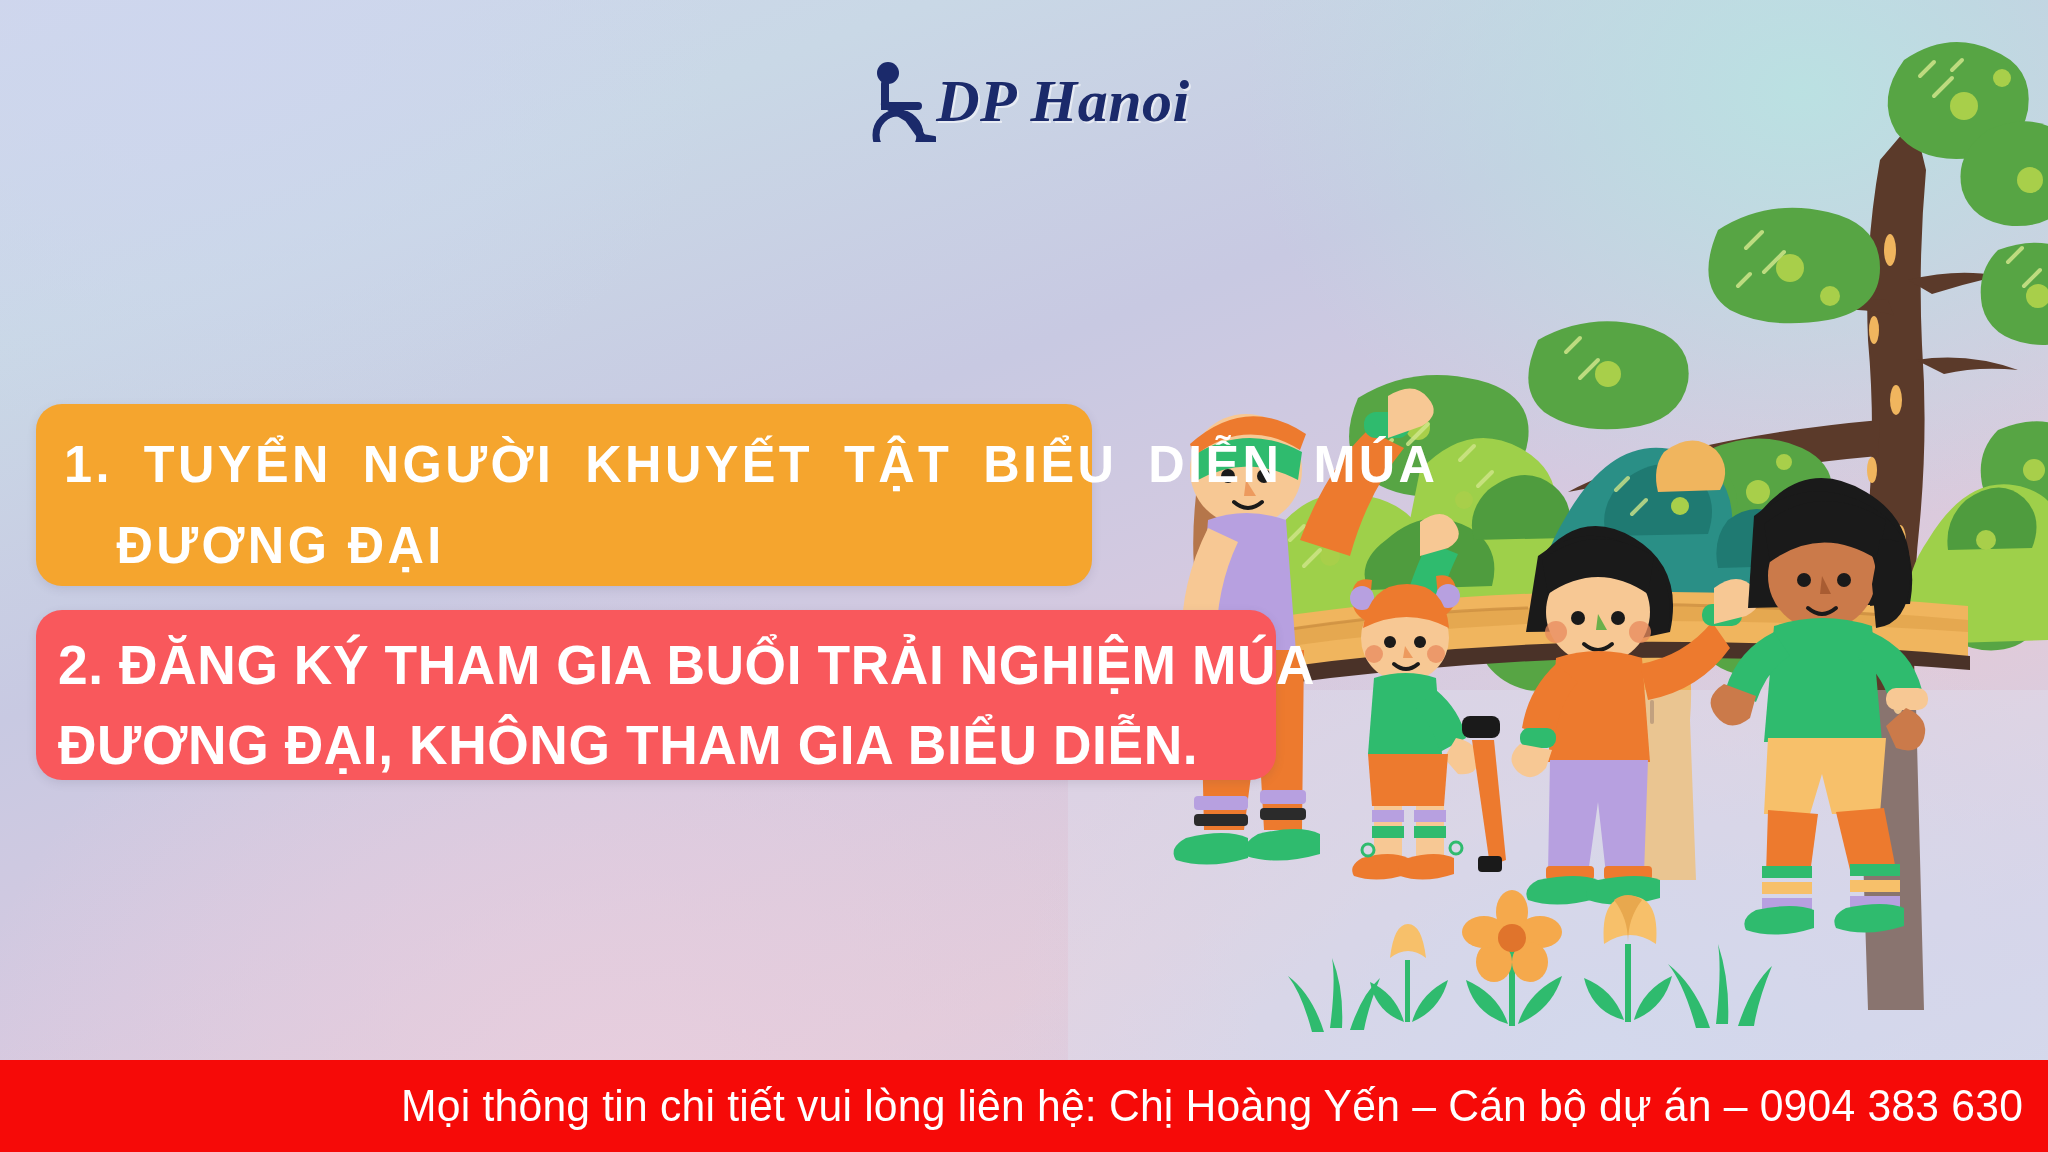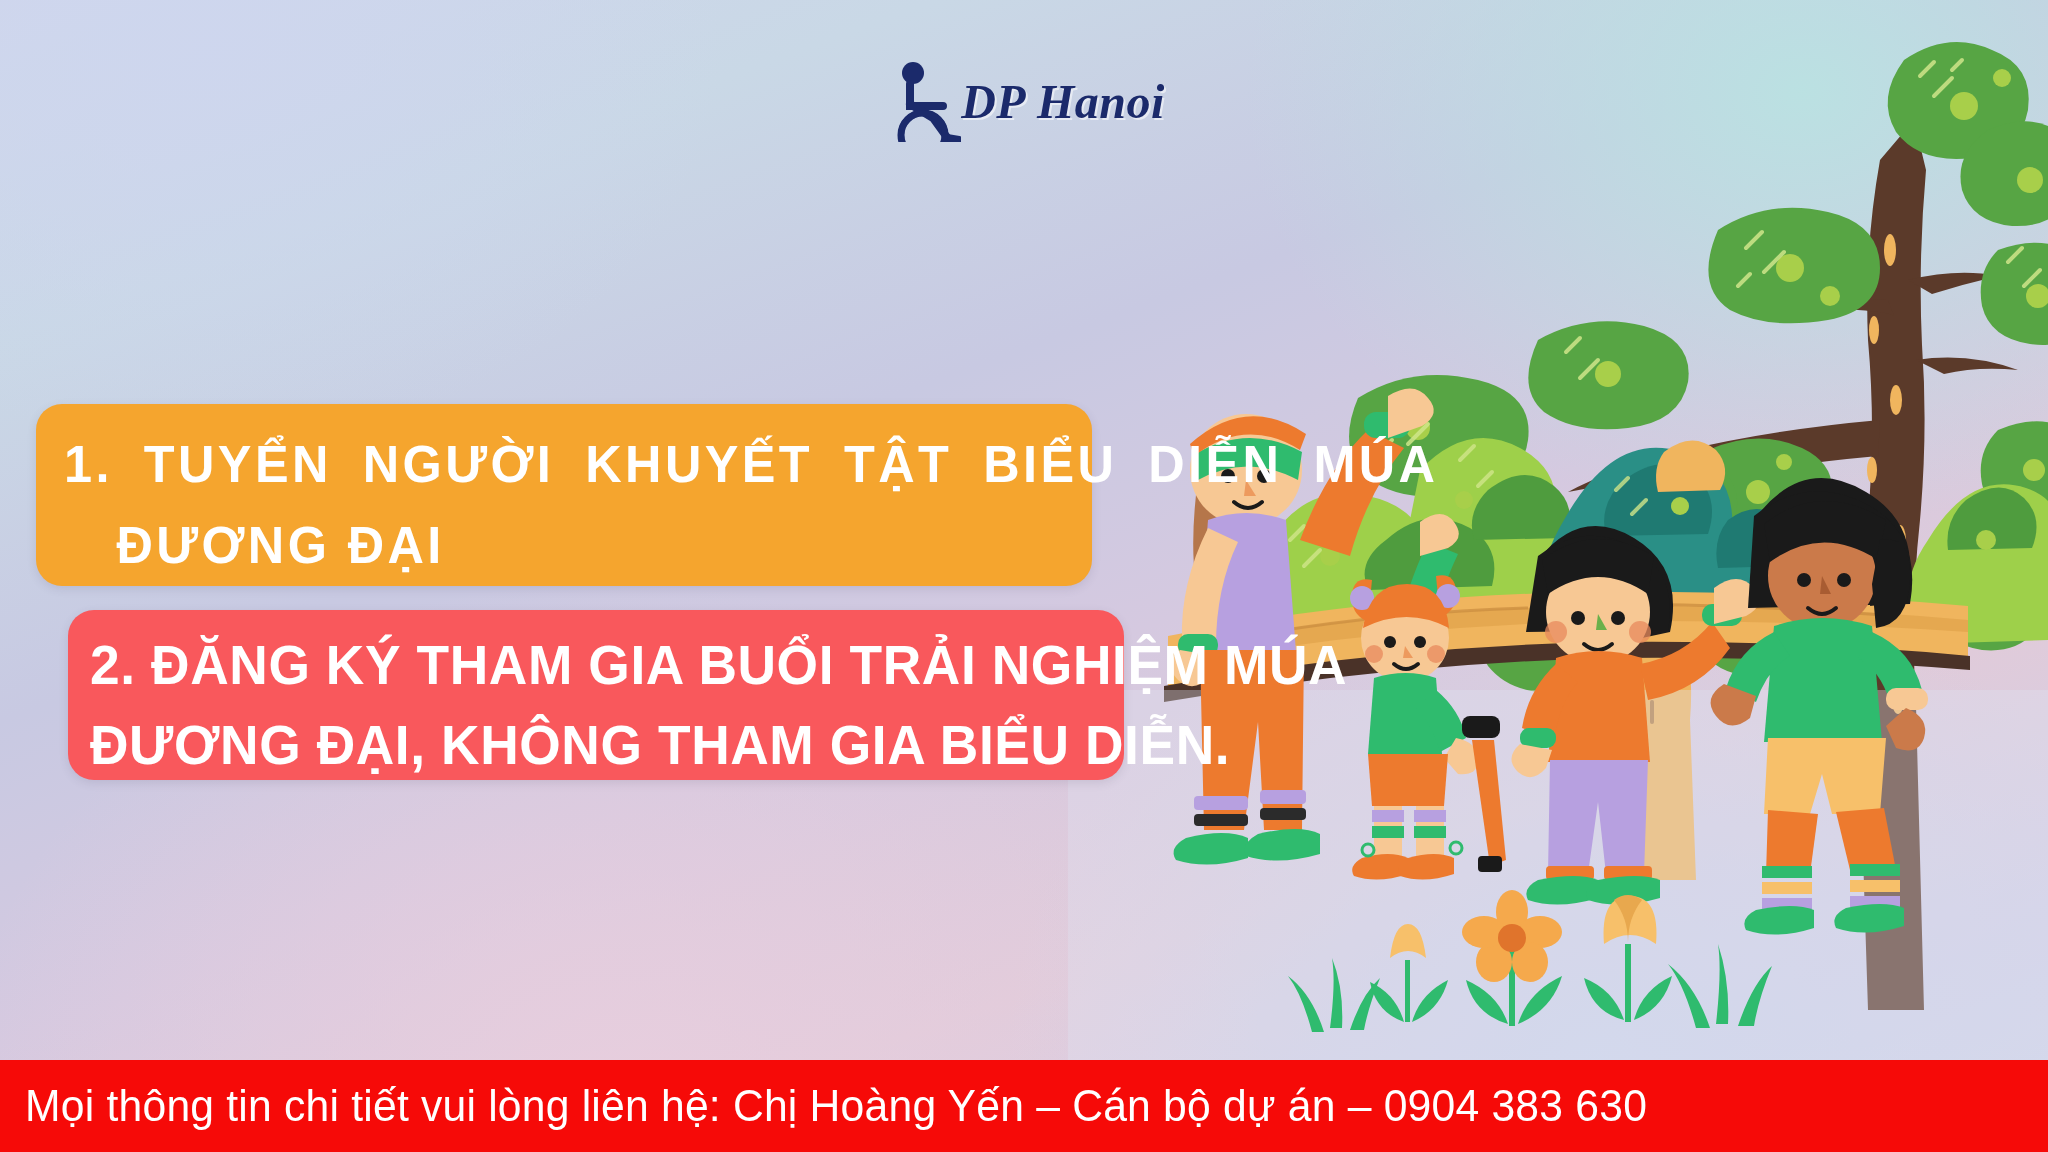--- a/index.html
+++ b/index.html
@@ -24,21 +24,21 @@
   
   #logo{
     position:absolute;left:0;right:0;top:58px;height:86px;
     display:flex;align-items:center;justify-content:center;gap:6px;
     z-index:5;
   }
   #logo .wc{display:block;}
   #logo .brand{
     font-family:"Liberation Serif",serif;
     font-style:italic;font-weight:bold;
-    font-size:48px;color:#1b2a6b;
+    font-size:60px;color:#1b2a6b;
     letter-spacing:.5px;
     text-shadow:2px 2px 0 rgba(255,255,255,.55);
     margin-left:-6px;
   }
 
   
   #title{
     position:absolute;top:176px;left:0;width:1180px;
     text-align:center;z-index:5;
   }
@@ -61,41 +61,40 @@
     box-sizing:border-box;
     box-shadow:0 3px 10px rgba(70,60,90,.13);
     z-index:4;
   }
   #box-orange{
     top:404px;width:1056px;height:182px;
     background:#f5a52e;
     padding:18px 26px 14px 28px;
   }
   #box-red{
-    top:610px;width:1056px;height:170px;
+    top:610px;width:1240px;height:170px;
     background:#f9585c;
     padding:14px 26px 12px 22px;
-    margin-left:32px;
   }
   .boxline{
     font-family:"Liberation Sans Narrow","Liberation Sans",sans-serif;
     font-weight:bold;color:#fff;
     white-space:nowrap;
     transform:scaleX(.97);transform-origin:left center;
   }
   #box-orange .l1{font-size:52px;line-height:84px;letter-spacing:3.5px;word-spacing:14px;}
   #box-orange .l2{font-size:52px;line-height:78px;letter-spacing:3.5px;padding-left:54px;}
   #box-red .l1{font-size:55px;line-height:82px;letter-spacing:.6px;}
   #box-red .l2{font-size:55px;line-height:78px;letter-spacing:.6px;}
 
   
   #footer{
     position:absolute;left:0;bottom:0;width:2048px;height:92px;
     background:#f60a08;
-    display:flex;align-items:center;justify-content:flex-start;
+    display:flex;align-items:center;justify-content:flex-end;
     z-index:6;
   }
   #footer .txt{
     font-family:"Liberation Sans Narrow","Liberation Sans",sans-serif;
     color:#ffffff;font-size:44px;letter-spacing:.2px;
     white-space:nowrap;transform:scaleX(.97);
   }
 </style>
 </head>
 <body>

